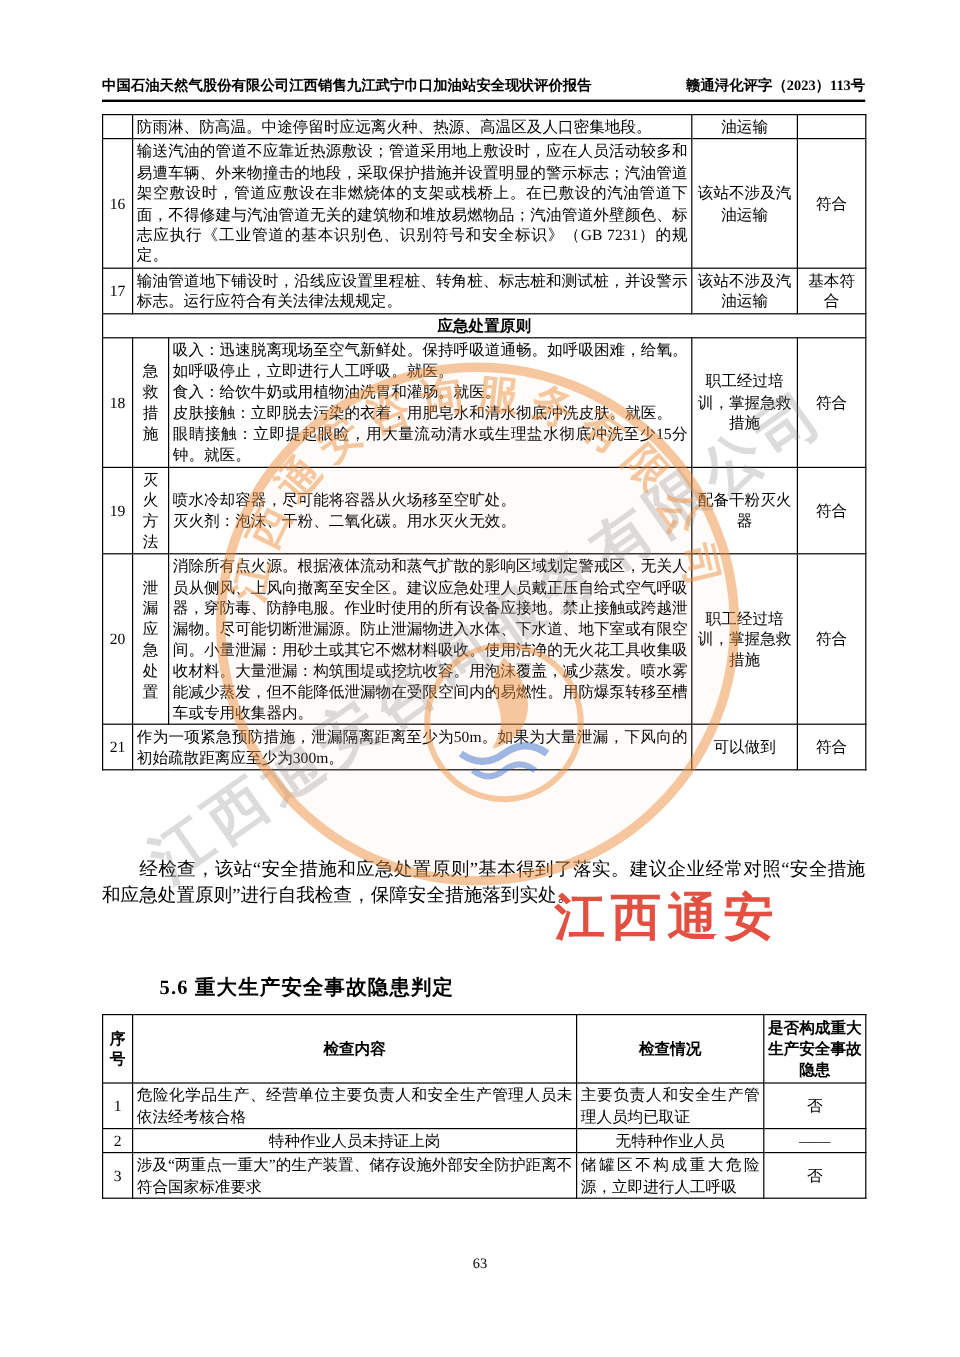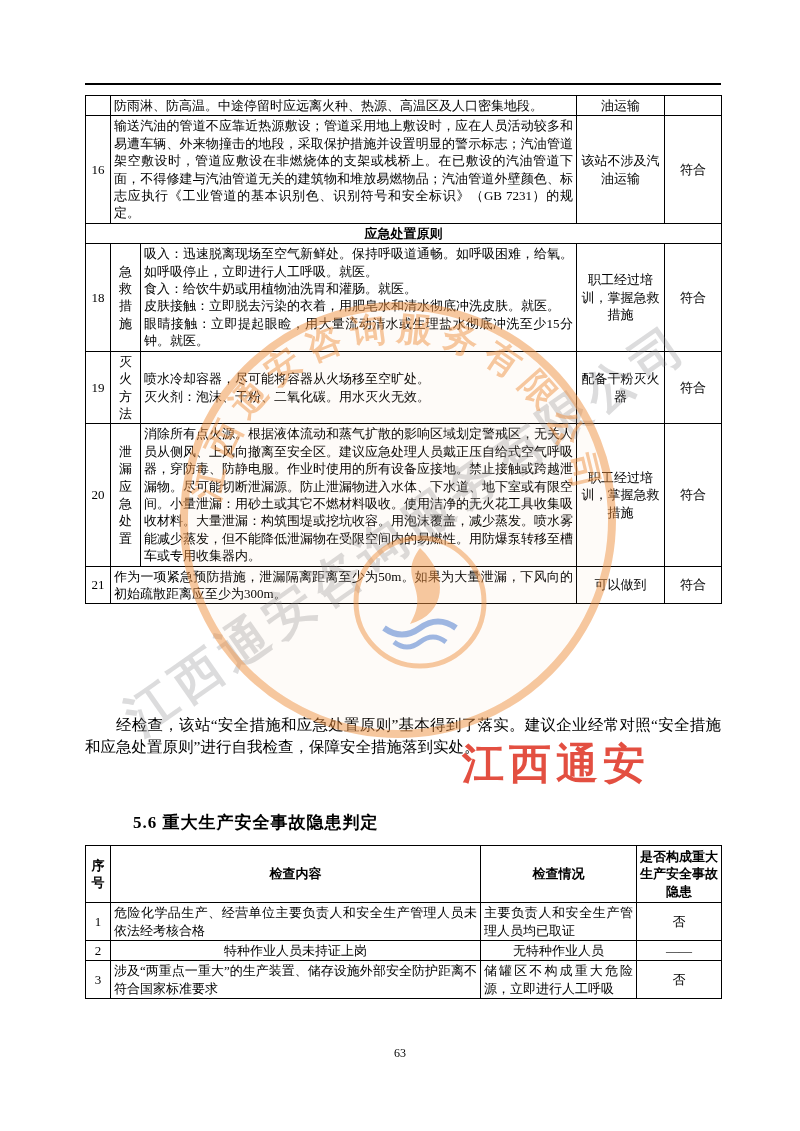--- a/index.html
+++ b/index.html
@@ -51,20 +51,24 @@
     position:absolute; left:462px; top:736px;
     font-size:42px; font-weight:bold; letter-spacing:5px;
     color:rgba(222,48,32,0.85); pointer-events:none; z-index:7; white-space:nowrap;
   }
 </style>
 </head>
 <body>
 
 <div class="page">
 
+  <div class="hdr">
+    <span>中国石油天然气股份有限公司江西销售九江武宁巾口加油站安全现状评价报告</span>
+    <span>赣通浔化评字（2023）113号</span>
+  </div>
   <div class="hdr-rule"></div>
 
   <table class="tbl main-table">
     <colgroup>
       <col style="width:25px">
         <col style="width:30px">
         <col style="width:436px">
       <col style="width:88px">
         <col style="width:57px">
     </colgroup>
@@ -73,20 +77,26 @@
       <td class="c-no"></td>
       <td class="c-content" colspan="2">防雨淋、防高温。中途停留时应远离火种、热源、高温区及人口密集地段。</td>
       <td class="c-sit">油运输</td>
       <td class="c-con"></td>
     </tr>
     <tr>
       <td class="c-no">16</td>
       <td class="c-content" colspan="2">输送汽油的管道不应靠近热源敷设；管道采用地上敷设时，应在人员活动较多和易遭车辆、外来物撞击的地段，采取保护措施并设置明显的警示标志；汽油管道架空敷设时，管道应敷设在非燃烧体的支架或栈桥上。在已敷设的汽油管道下面，不得修建与汽油管道无关的建筑物和堆放易燃物品；汽油管道外壁颜色、标志应执行《工业管道的基本识别色、识别符号和安全标识》（GB 7231）的规定。</td>
       <td class="c-sit">该站不涉及汽油运输</td>
       <td class="c-con">符合</td>
+    </tr>
+    <tr>
+      <td class="c-no">17</td>
+      <td class="c-content" colspan="2">输油管道地下铺设时，沿线应设置里程桩、转角桩、标志桩和测试桩，并设警示标志。运行应符合有关法律法规规定。</td>
+      <td class="c-sit">该站不涉及汽油运输</td>
+      <td class="c-con">基本符合</td>
     </tr>
     <tr>
       <td class="section-hdr" colspan="5">应急处置原则</td>
     </tr>
     <tr>
       <td class="c-no">18</td>
       <td class="c-label">急救措施</td>
       <td class="c-content pre">吸入：迅速脱离现场至空气新鲜处。保持呼吸道通畅。如呼吸困难，给氧。如呼吸停止，立即进行人工呼吸。就医。
 食入：给饮牛奶或用植物油洗胃和灌肠。就医。
 皮肤接触：立即脱去污染的衣着，用肥皂水和清水彻底冲洗皮肤。就医。

